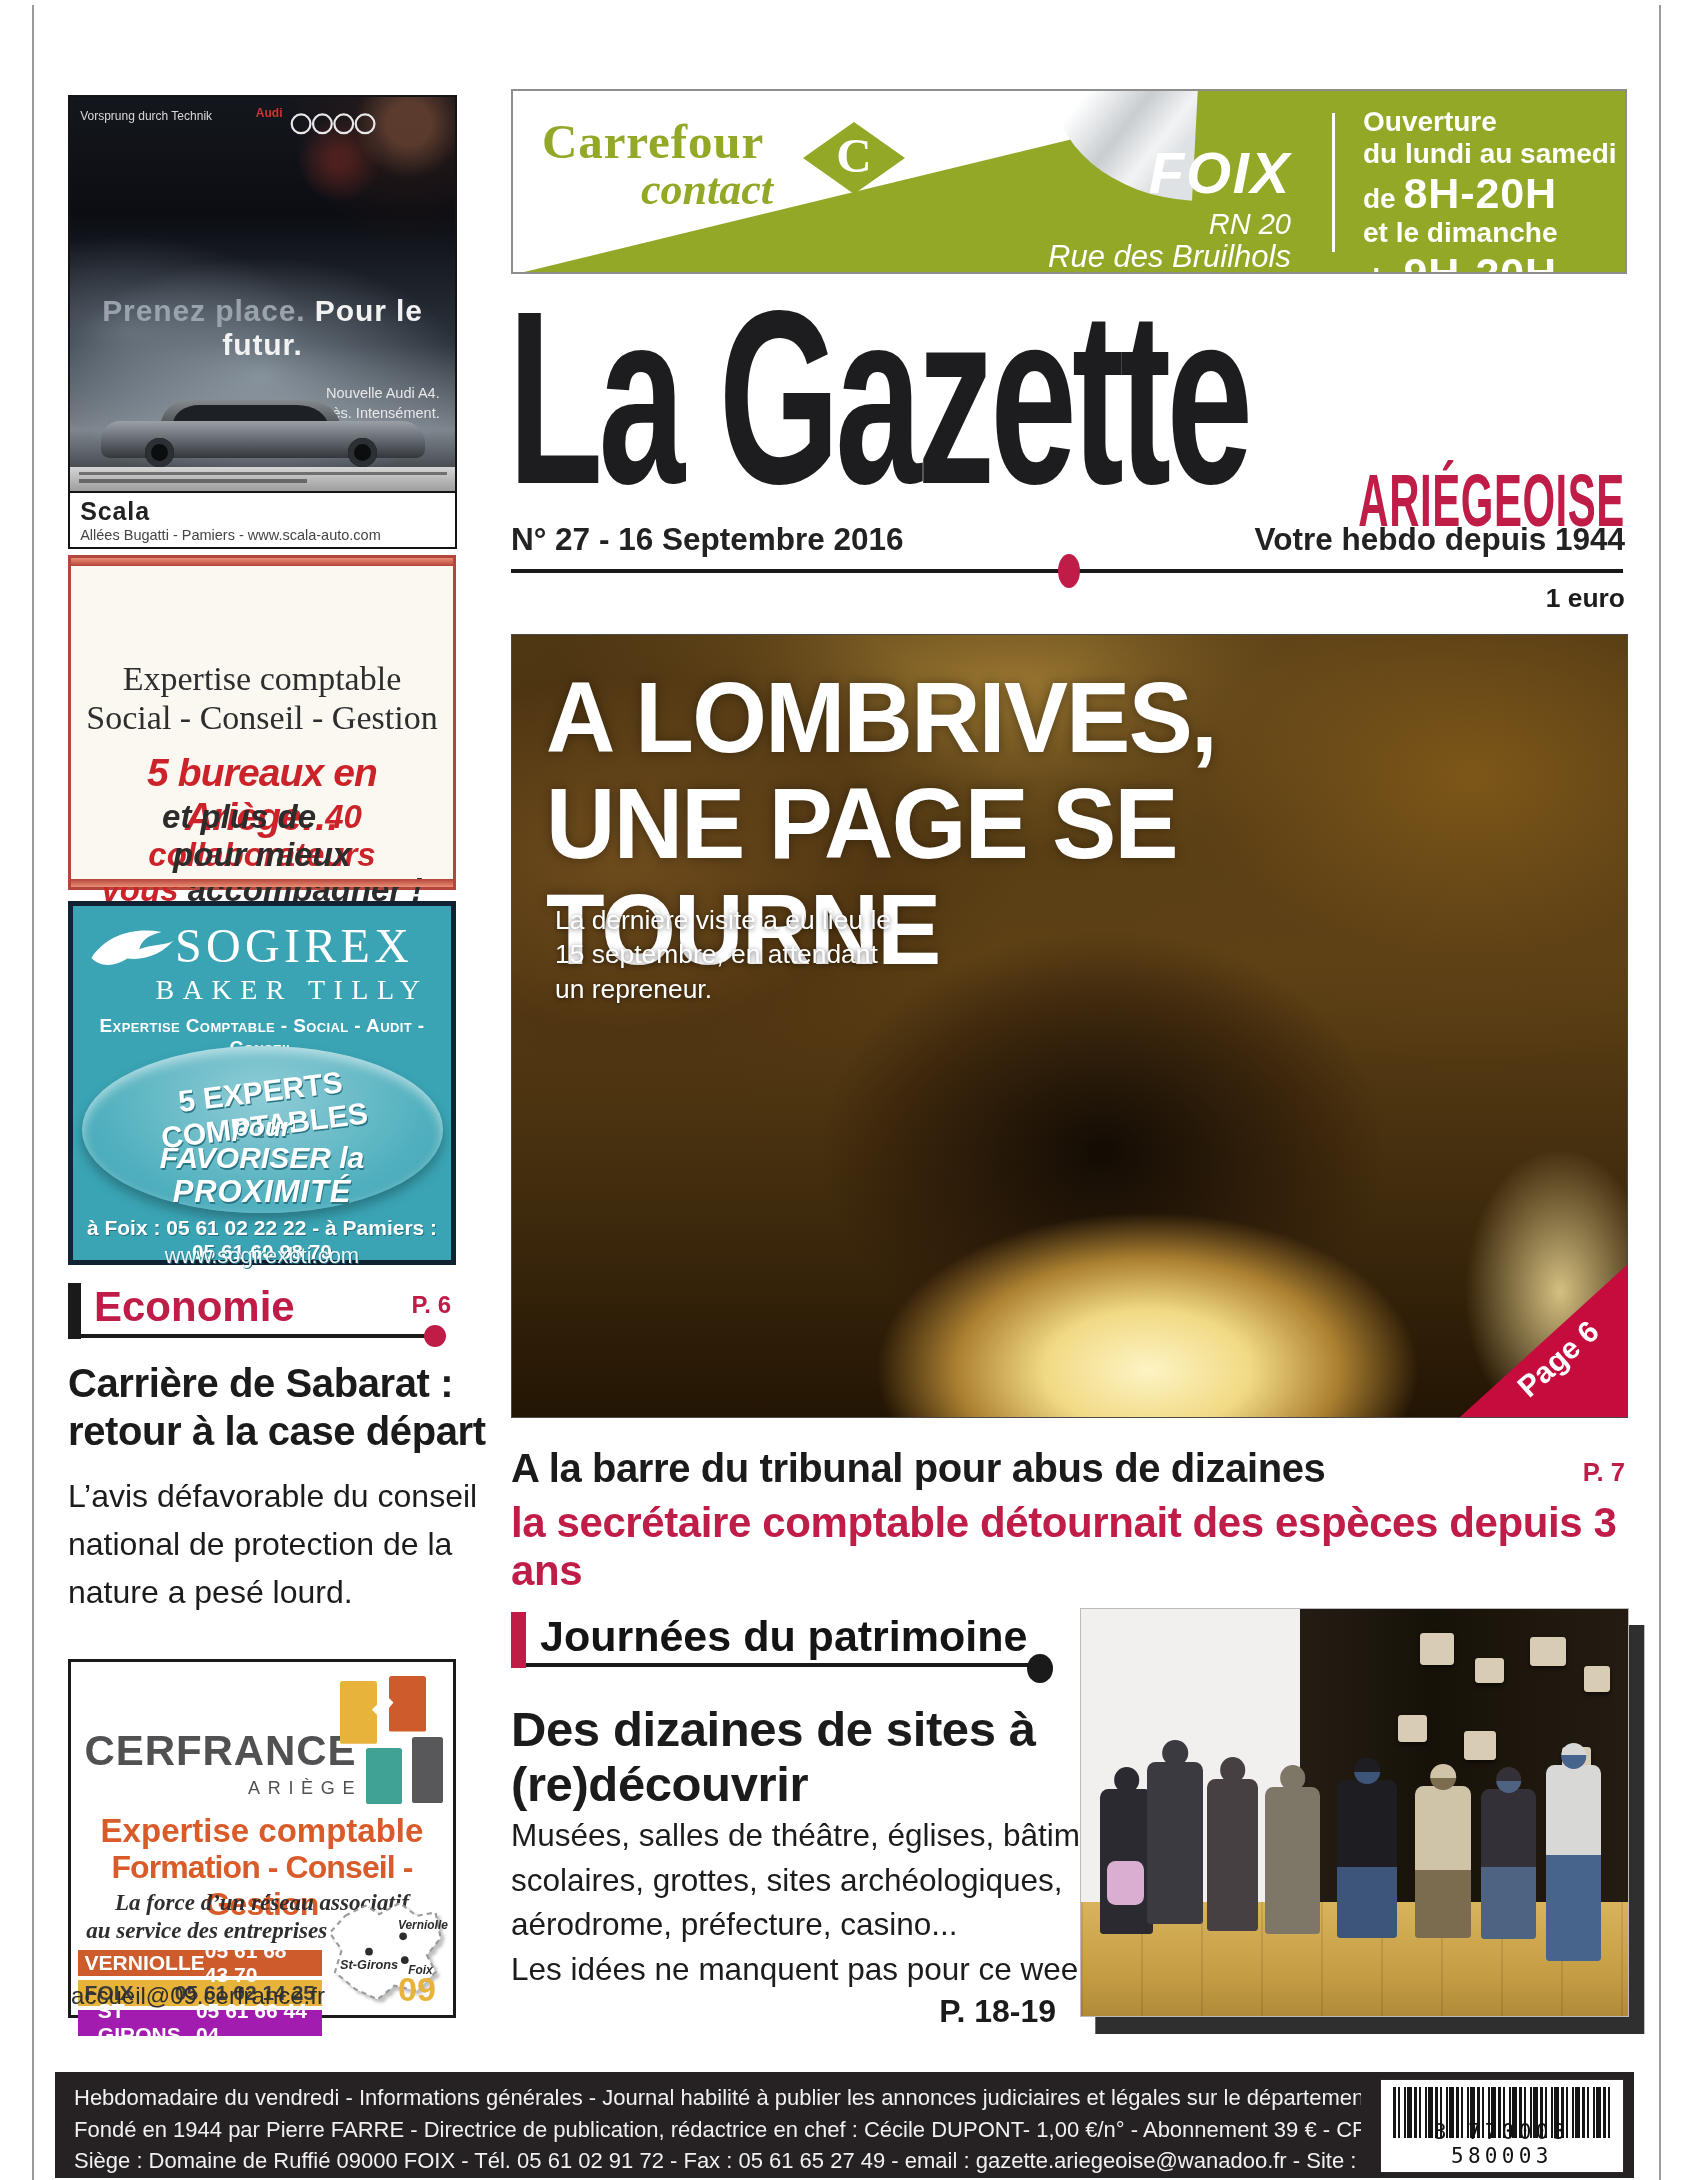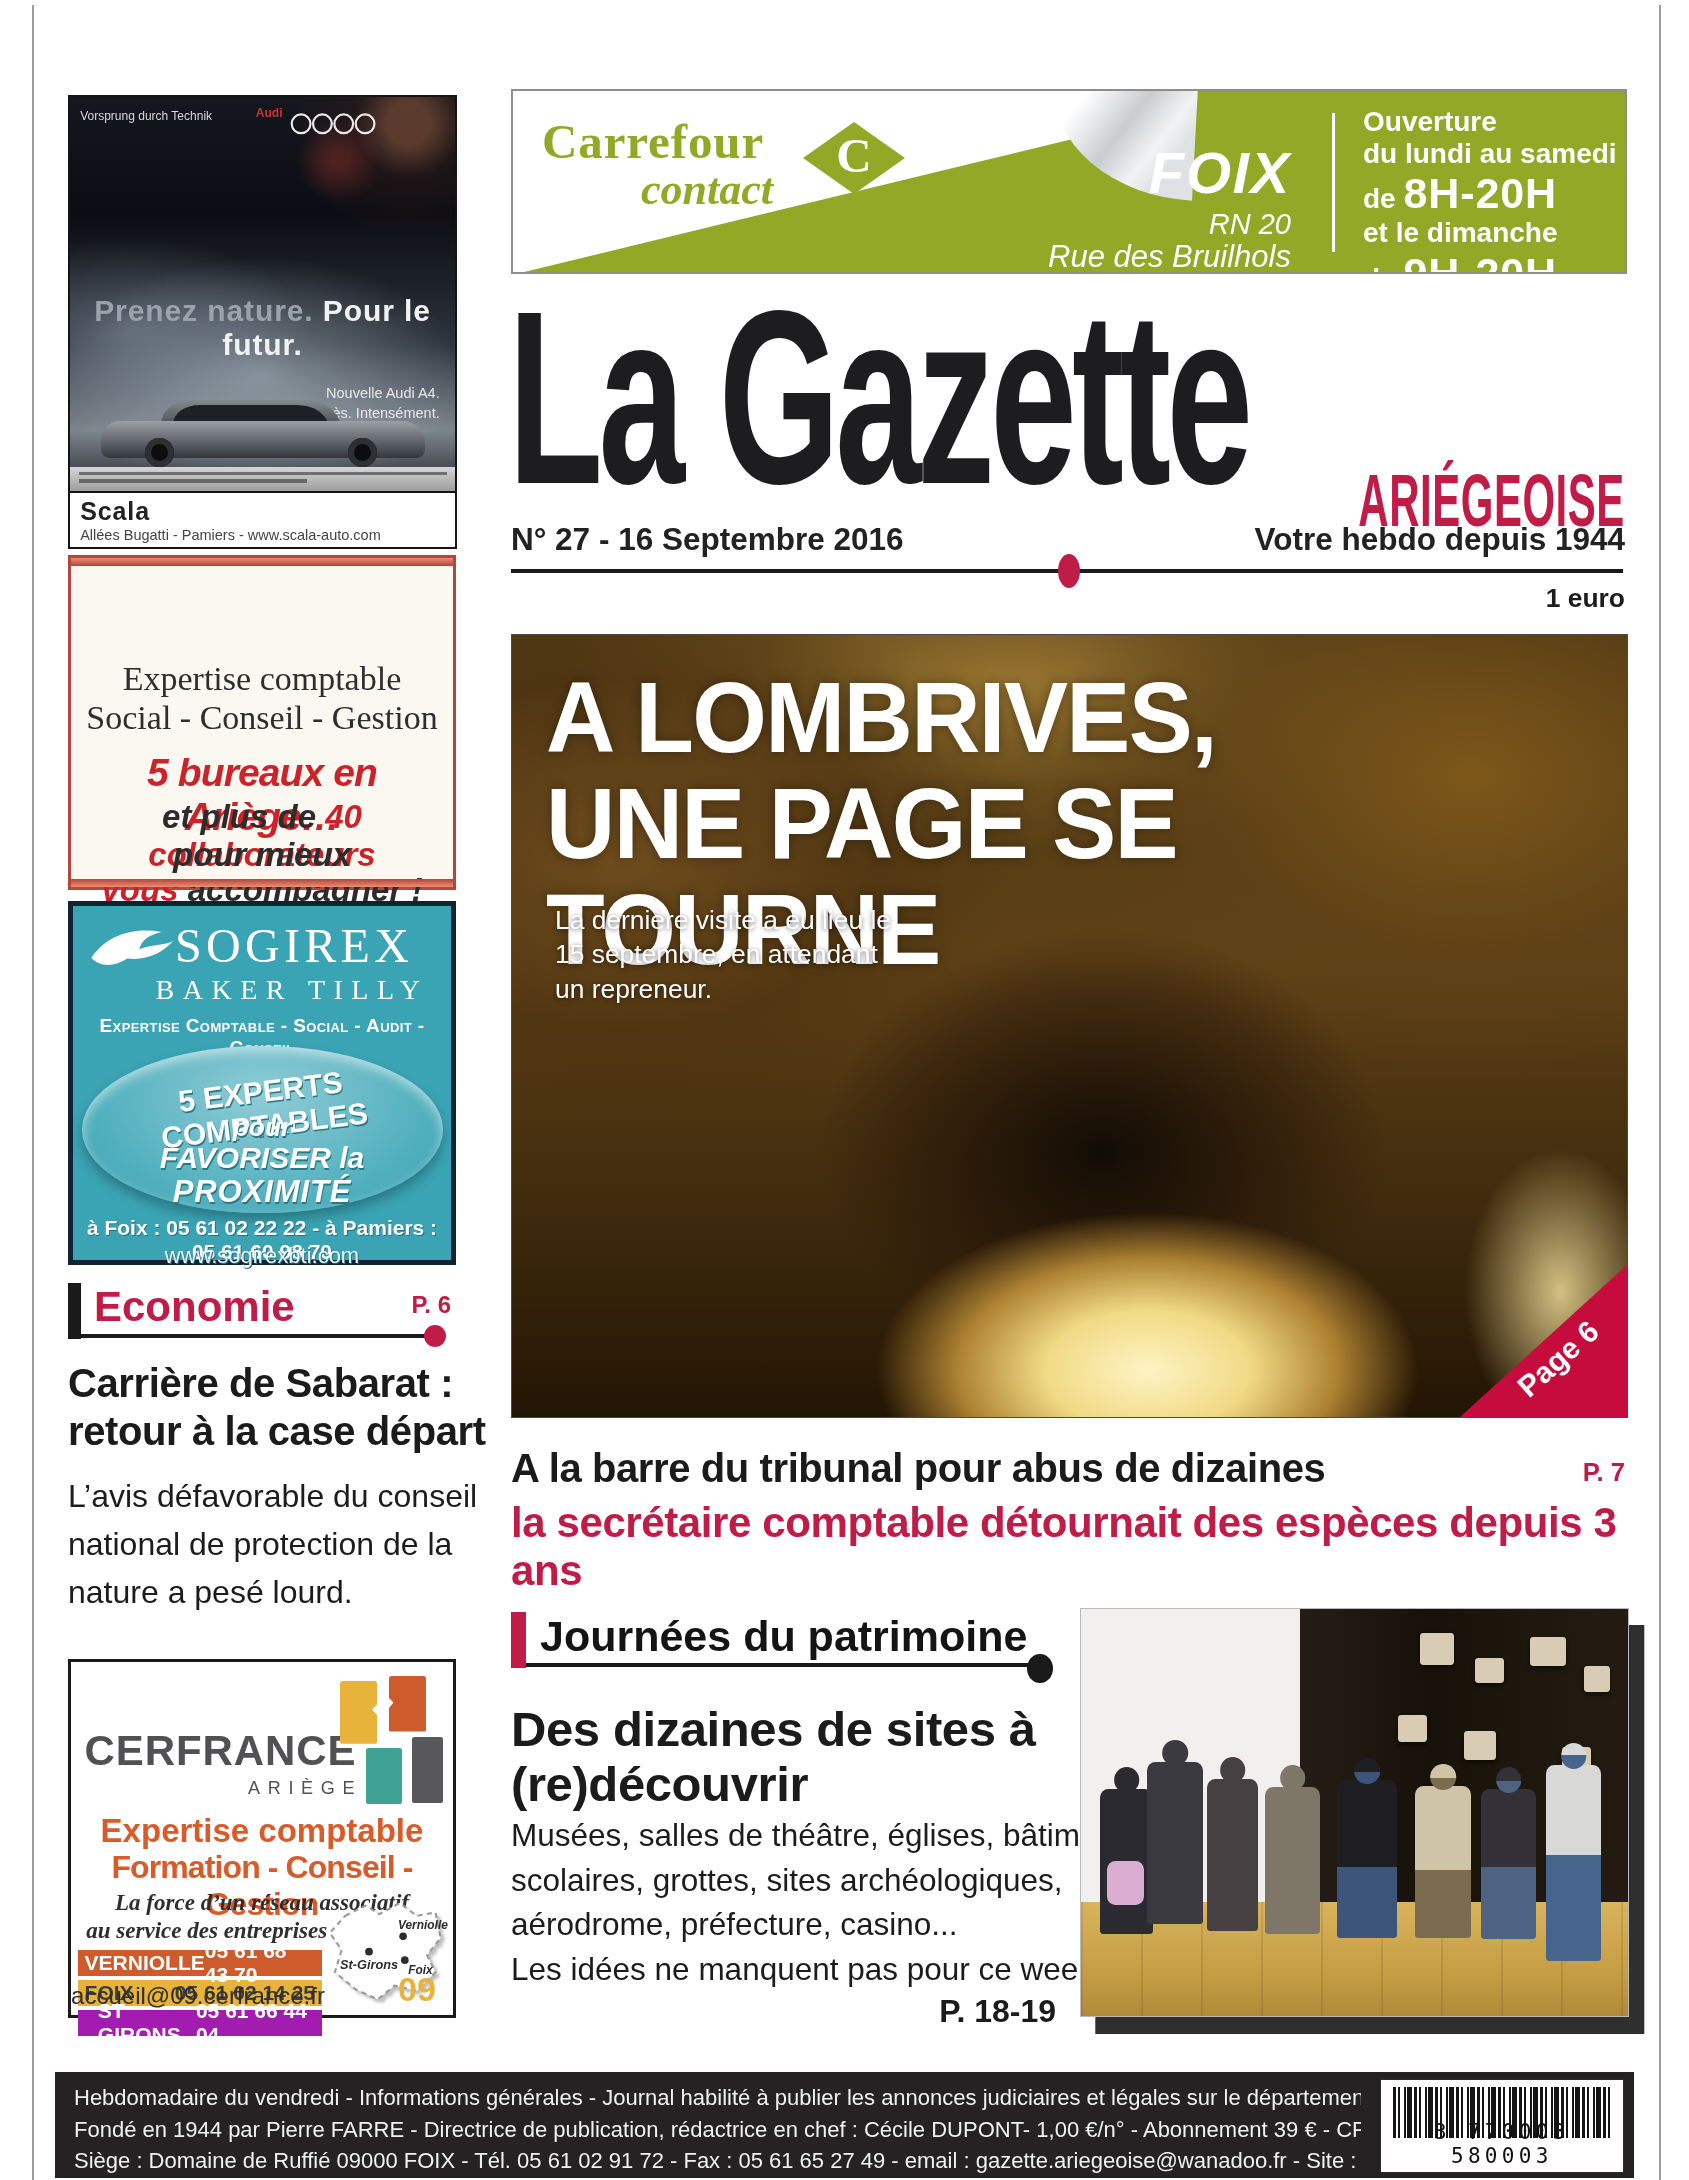--- a/index.html
+++ b/index.html
@@ -222,21 +222,21 @@
       <svg class="audi-rings" width="89" height="25.6" viewBox="0 0 104 30">
         <g fill="none" stroke="#e8e8e8" stroke-width="2.6">
           <circle cx="14" cy="15" r="11"></circle>
             <circle cx="39" cy="15" r="11"></circle>
           <circle cx="64" cy="15" r="11"></circle>
             <circle cx="89" cy="15" r="11"></circle>
         </g>
       </svg>
     </div>
     <div class="audi-mid">
-      <span class="g1">Prenez nature. </span><span class="g2">Pour le futur.</span>
+      <span class="g1">Prenez place. </span><span class="g2">Pour le futur.</span>
     </div>
     <div class="audi-sub">Nouvelle Audi A4.
 Le progrès. Intensément.</div>
     <div class="audi-car">
       <div class="car-cabin"></div>
       <div class="car-body"></div>
       <div class="car-wheel w1"></div>
       <div class="car-wheel w2"></div>
     </div>
     <div class="audi-legal">

